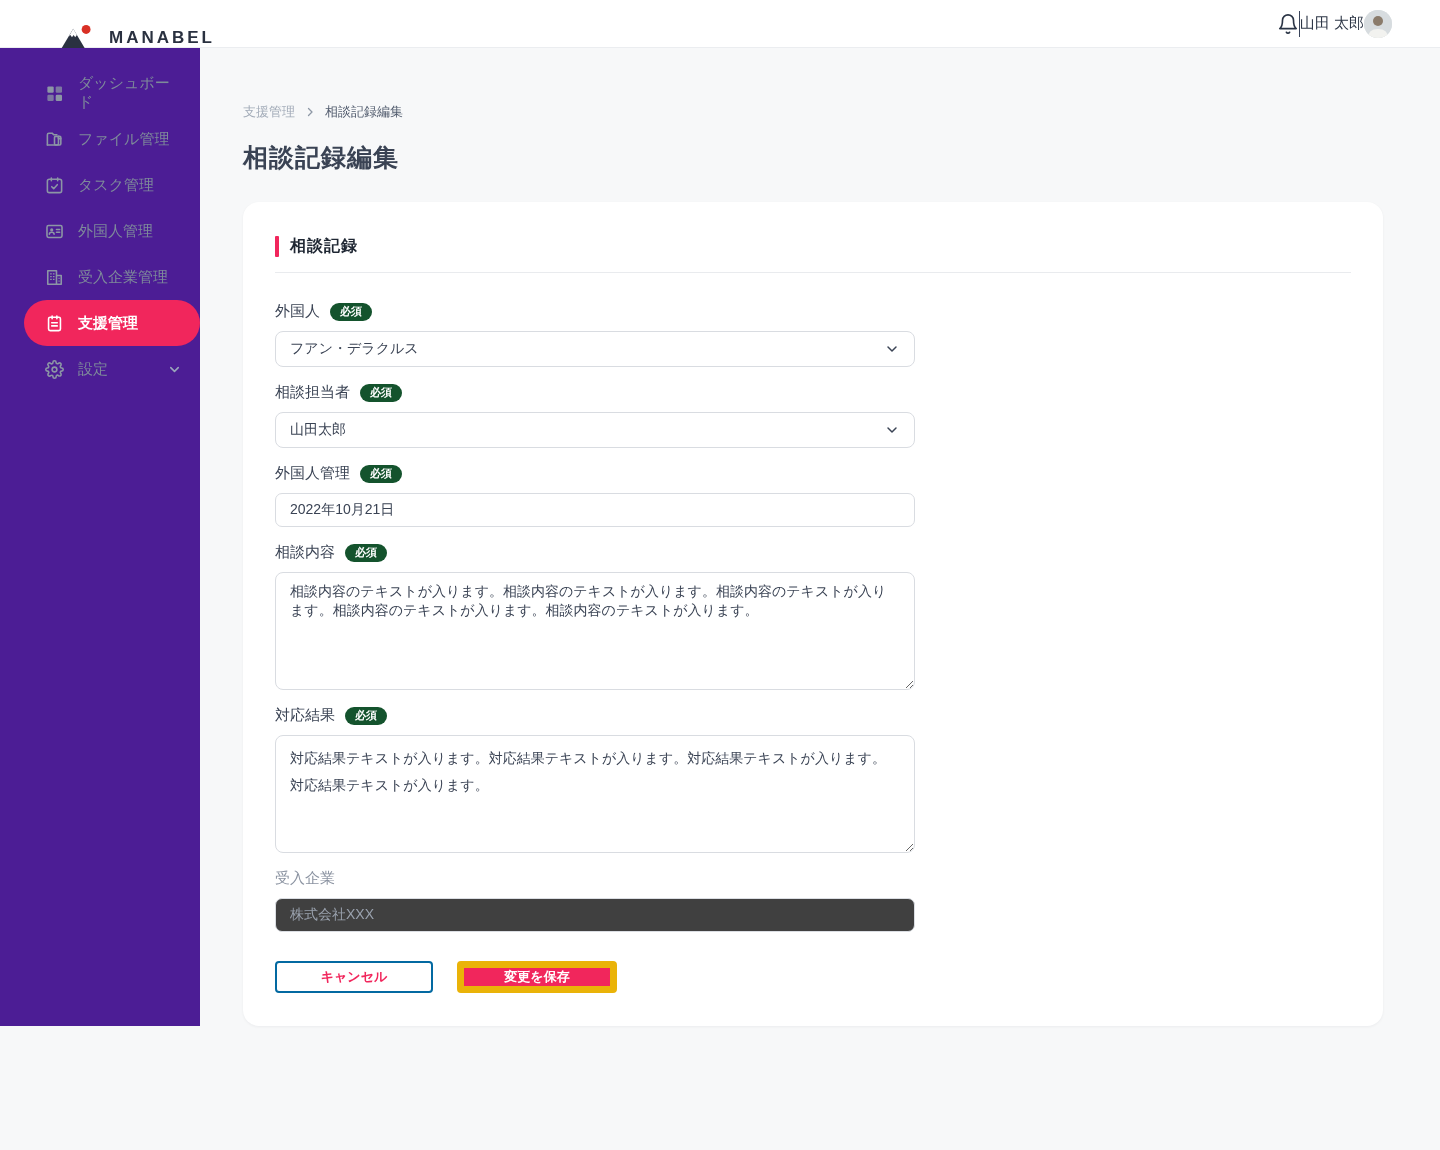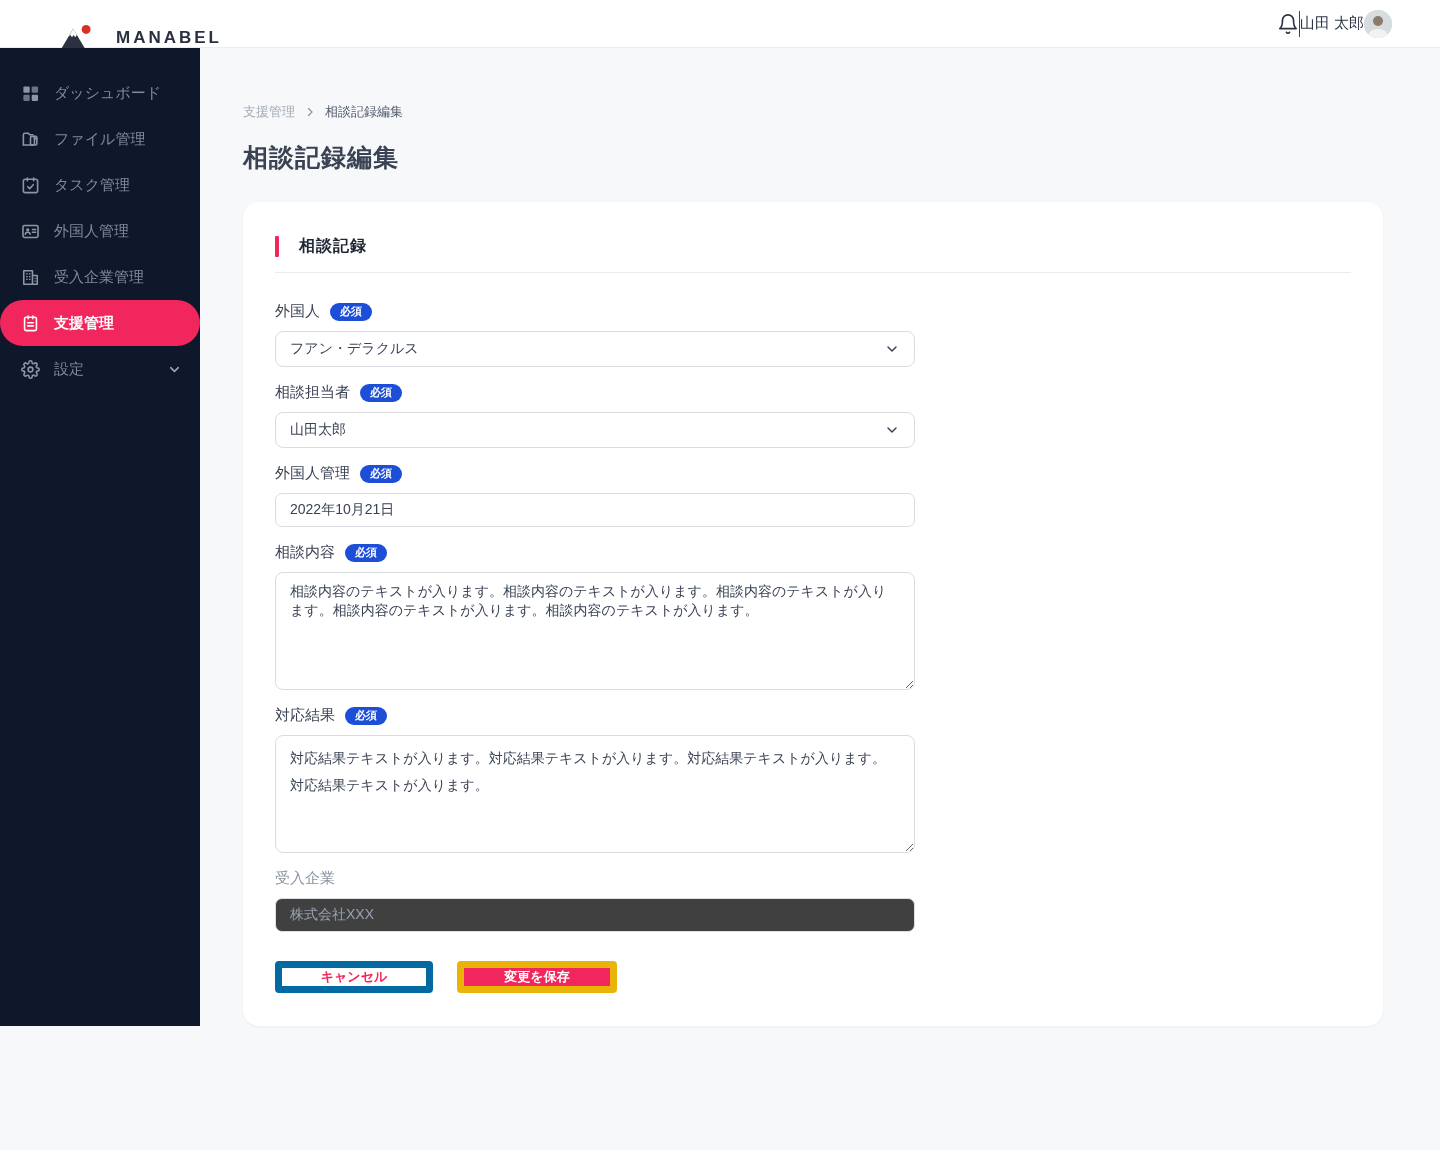--- a/index.html
+++ b/index.html
@@ -7,36 +7,36 @@
   body {
     font-family:"Liberation Sans","DejaVu Sans",sans-serif;
     background:#F7F8F9; color:#3A4354; overflow:hidden;
   }
   
   .header {
     height:48px; background:#FFFFFF; border-bottom:1px solid #EBEDF0;
     display:flex; align-items:center; justify-content:space-between;
     padding:0 48px;
   }
-  .brand { display:flex; align-items:center; gap:16px;margin-top:40px; }
+  .brand { display:flex; align-items:center; gap:9px;margin-top:40px; }
   .brand-text { display:flex; flex-direction:column; align-items:center; line-height:1; }
   .brand-name { font-size:17px; font-weight:800; letter-spacing:3px; color:#2A3140; }
   .brand-sub { font-size:9px; font-weight:700; letter-spacing:5px; color:#D93025; margin-top:3px; }
   .header-right { display:flex; align-items:center; }
   .bell-btn { background:none; border:none; cursor:pointer; display:flex; align-items:center; }
   .header-divider { width:1px; height:26px; background:#39445A; }
   .user-name { font-size:15px; font-weight:500; color:#2E3747; }
   .avatar {
     width:28px; height:28px; border-radius:50%; overflow:hidden;
     background:#DDE2E5; display:flex; align-items:flex-end; justify-content:center;
   }
   
   .layout { display:flex; align-items:flex-start; }
   .sidebar {
-    width:200px; height:978px; background:#0f172a; padding-top:22px; flex:0 0 200px;
+    width:200px; height:978px; background:#4c1d95; padding-top:22px; flex:0 0 200px;padding-left:24px;
   }
   .side-item {
     height:46px; display:flex; align-items:center; gap:13px;
     padding:0 18px 0 20px; font-size:15px; color:#7E8A9A; cursor:pointer;
   }
   .side-item .icon { width:21px; height:21px; display:flex; align-items:center; justify-content:center; flex:0 0 21px; }
   .side-item.active {
     background:#F1265C; color:#FFFFFF; border-radius:9999px; font-weight:700;
   }
   .side-item .spacer { flex:1; }
@@ -45,29 +45,29 @@
   .breadcrumb { display:flex; align-items:center; gap:9px; font-size:13px; }
   .crumb-link { color:#A2ABB8; cursor:pointer; }
   .crumb-current { color:#525C6E; }
   .page-title { margin-top:20px; font-size:25px; font-weight:700; color:#3A4354; letter-spacing:1px; }
   .card {
     margin-top:28px; width:1140px; background:#FFFFFF; border-radius:16px;
     padding:34px 32px 33px; box-shadow:0 1px 3px rgba(16,24,40,0.05);
   }
   .section-head { display:flex; align-items:center; }
   .accent-bar { width:4px; height:21px; background:#F1265C; border-radius:1px; }
-  .section-title { margin-left:20px; font-size:16px; font-weight:700; color:#1F2733; letter-spacing:1px;text-align:center; }
+  .section-title { margin-left:11px; font-size:16px; font-weight:700; color:#1F2733; letter-spacing:1px;text-align:center; }
   .card-divider { margin-top:15px; border-bottom:1px solid #E9EBEE; }
   .form { margin-top:29px; width:640px; }
   .field { margin-bottom:16px; }
   .label-row { display:flex; align-items:center; gap:10px; }
   .field-label { font-size:15px; color:#3A4354; }
   .field-label.muted { color:#8B93A1; }
   .req-badge {
-    background:#1d4ed8; color:#FFFFFF; font-size:11px; font-weight:600;
+    background:#14532d; color:#FFFFFF; font-size:11px; font-weight:600;
     padding:3px 10px 4px; border-radius:999px; line-height:1;
   }
   .select-box {
     margin-top:10px; height:34px; border:1px solid #D9DCE1; border-radius:8px;
     background:#FFF; display:flex; align-items:center; justify-content:space-between;
     padding:17px 14px; font-size:14px; color:#3A4354; cursor:pointer;
   }
   .text-input {
     margin-top:10px; width:100%; height:34px; border:1px solid #D9DCE1; border-radius:7px;
     background:#FFF; padding:0 14px; font-size:14px; color:#3A4354;
@@ -76,21 +76,21 @@
   .text-input:disabled { background:#404040; border-color:#DBDEE3; color:#99A1AD; }
   textarea.area {
     margin-top:10px; width:100%; height:118px; border:1px solid #D9DCE1; border-radius:8px;
     background:#FFF; padding:9px 14px; font-size:14px; color:#3A4354; line-height:1.35;
     font-family:"Liberation Sans","DejaVu Sans",sans-serif; outline:none; display:block; resize:both;
   }
   textarea.area.wide-leading { line-height:1.95; }
   .btn-row { display:flex; gap:24px; margin-top:29px; }
   .btn { height:32px; border-radius:4px; font-size:13px; font-weight:700; cursor:pointer;
          font-family:"Liberation Sans","DejaVu Sans",sans-serif; }
-  .btn-cancel { width:158px; background:#FFFFFF; border:7px solid #0369a1; color:#F1265C; }
+  .btn-cancel { width:158px; background:#FFFFFF; border:2px solid #0369a1; color:#F1265C; }
   .btn-save { width:160px; background:#F1265C; border:7px solid #eab308; color:#FFFFFF; }
   svg { display:block; }
 </style>
 </head>
 <body>
 
 <div class="header">
   <div class="brand">
     <span>
       <svg width="52" height="42" viewBox="0 0 64 52">

